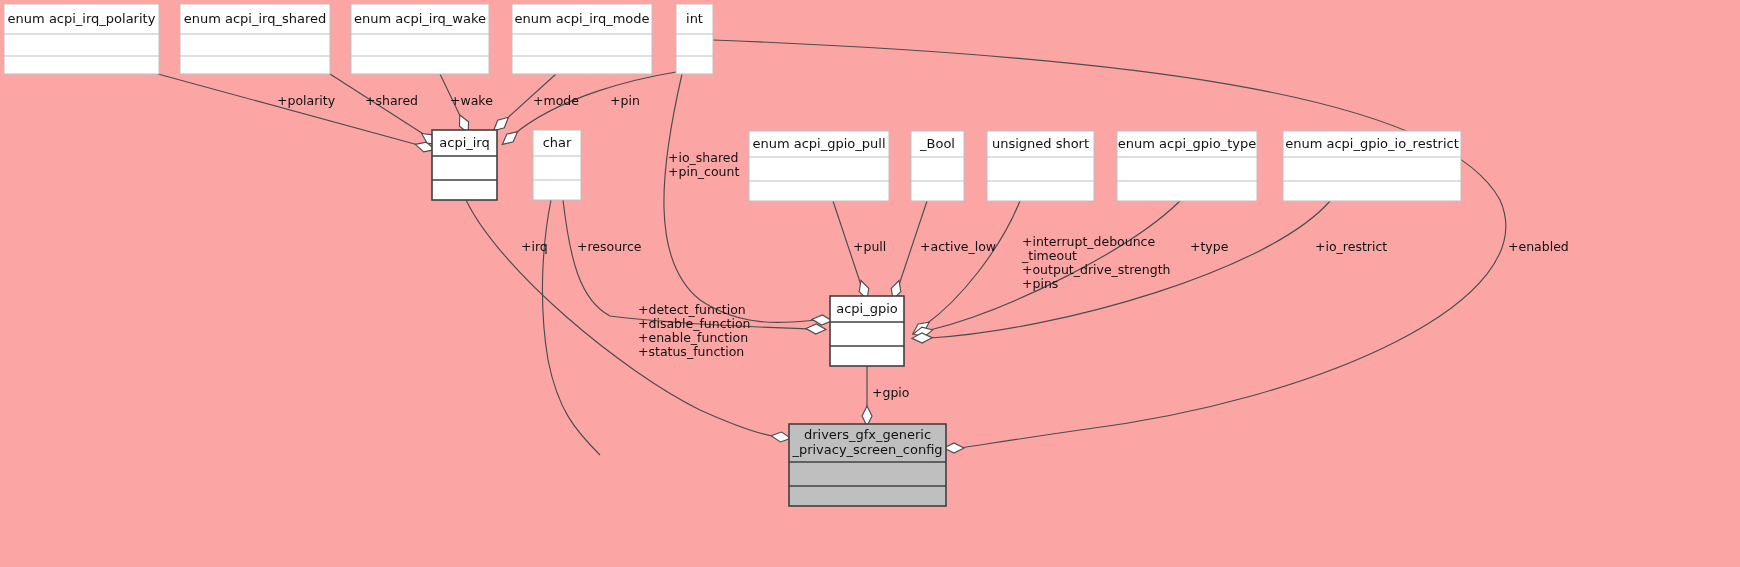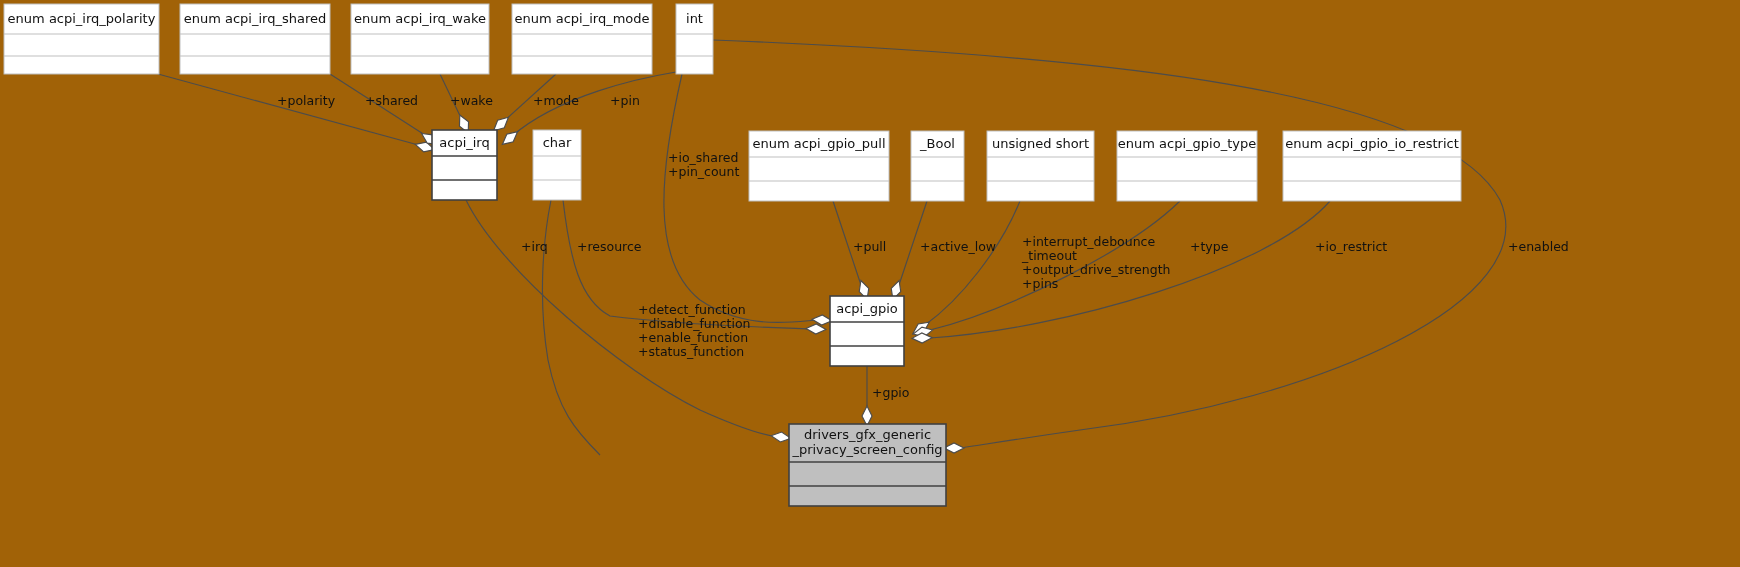--- a/index.html
+++ b/index.html
@@ -7,21 +7,21 @@
     padding: 0;
     background: #ffffff;
   }
   body {
     font-family: "DejaVu Sans", sans-serif;
   }
   #diagram-root {
     position: relative;
     width: 1740px;
     height: 567px;
-    background: #a16207;
+    background: #fca5a5;
     overflow: hidden;
   }
   svg.uml-canvas {
     position: absolute;
     top: 0;
     left: 0;
     width: 1740px;
     height: 567px;
     display: block;
   }

